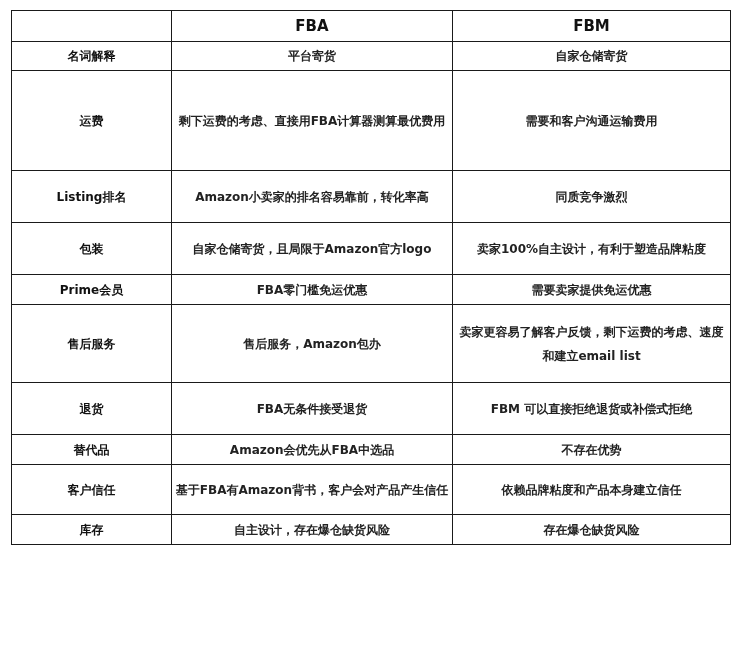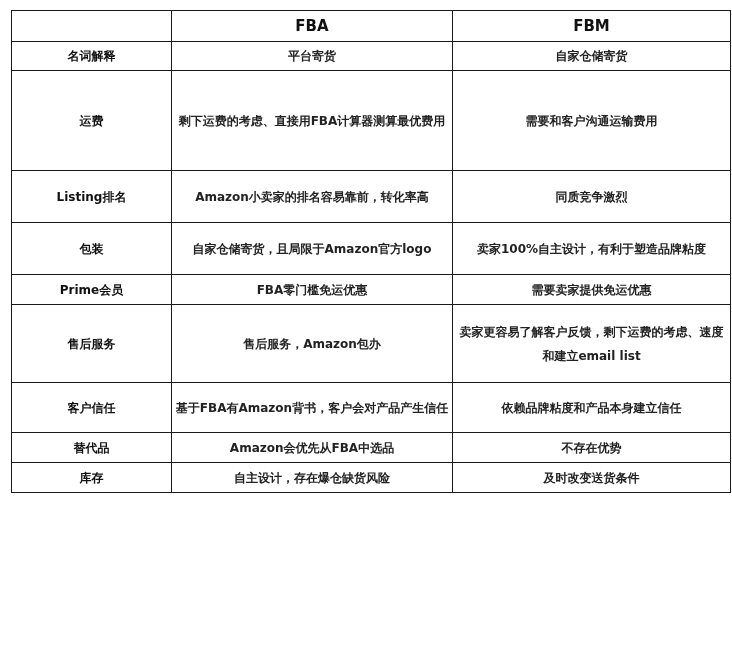--- a/index.html
+++ b/index.html
@@ -54,29 +54,34 @@
     <tr style="height:30px">
       <td class="label">Prime会员</td>
       <td class="val">FBA零门槛免运优惠</td>
       <td class="val">需要卖家提供免运优惠</td>
     </tr>
     <tr style="height:78px">
       <td class="label">售后服务</td>
       <td class="val">售后服务，Amazon包办</td>
       <td class="val">卖家更容易了解客户反馈，剩下运费的考虑、速度和建立email list</td>
     </tr>
+    <tr style="height:52px">
+      <td class="label">退货</td>
+      <td class="val">FBA无条件接受退货</td>
+      <td class="val">FBM 可以直接拒绝退货或补偿式拒绝</td>
+    </tr>
+    <tr style="height:30px">
+      <td class="label">替代品</td>
+      <td class="val">Amazon会优先从FBA中选品</td>
+      <td class="val">不存在优势</td>
+    </tr>
     <tr style="height:50px">
       <td class="label">客户信任</td>
       <td class="val">基于FBA有Amazon背书，客户会对产品产生信任</td>
       <td class="val">依赖品牌粘度和产品本身建立信任</td>
     </tr>
     <tr style="height:30px">
-      <td class="label">替代品</td>
-      <td class="val">Amazon会优先从FBA中选品</td>
-      <td class="val">不存在优势</td>
-    </tr>
-    <tr style="height:30px">
       <td class="label">库存</td>
       <td class="val">自主设计，存在爆仓缺货风险</td>
-      <td class="val">及时改变送货条件</td>
+      <td class="val">存在爆仓缺货风险</td>
     </tr>
   </tbody>
 </table>
 
 </body></html>

